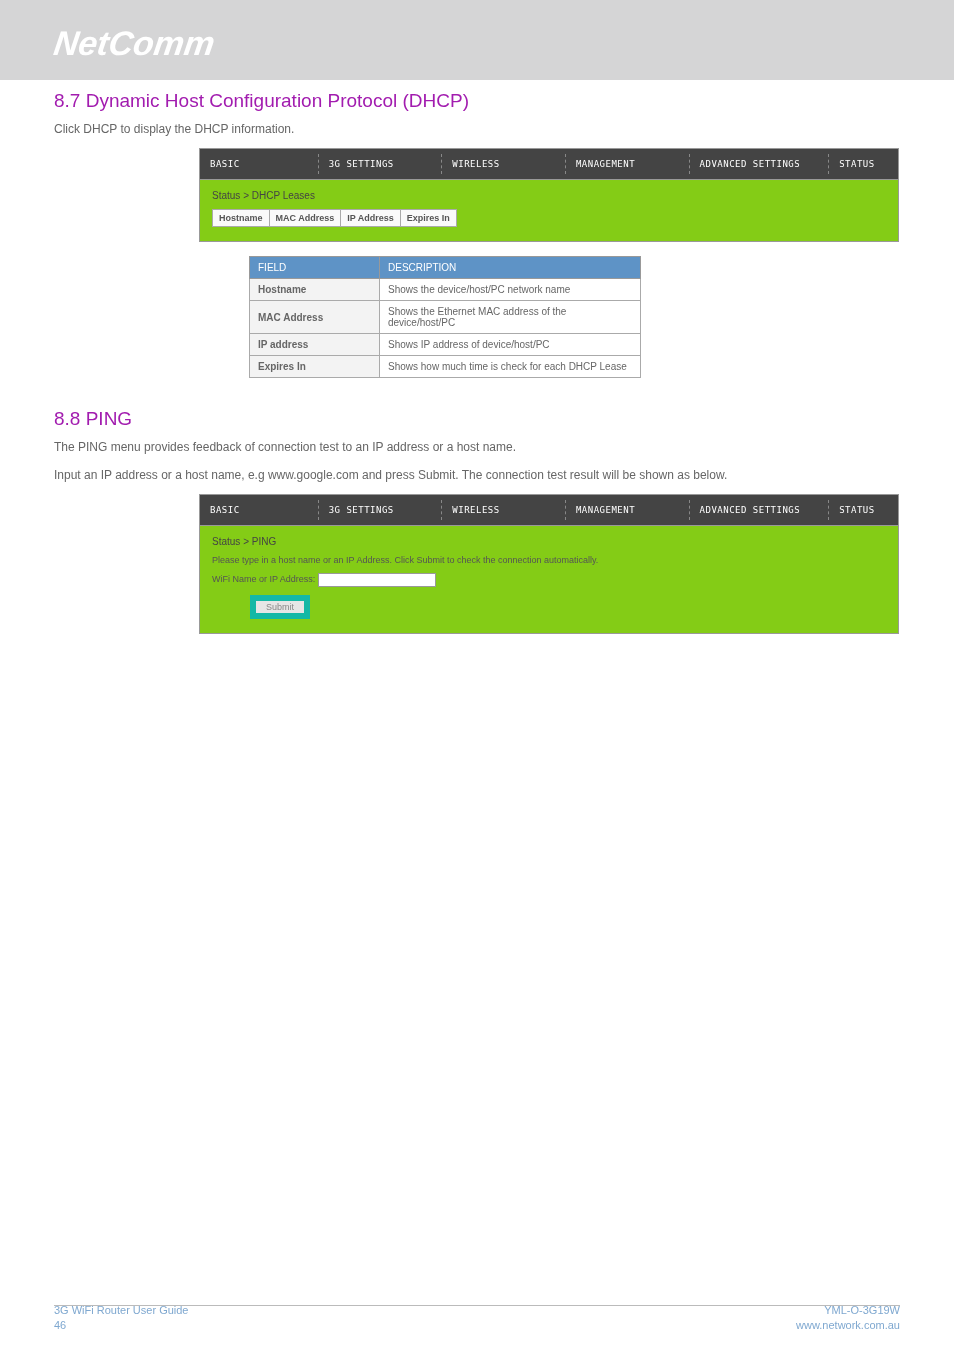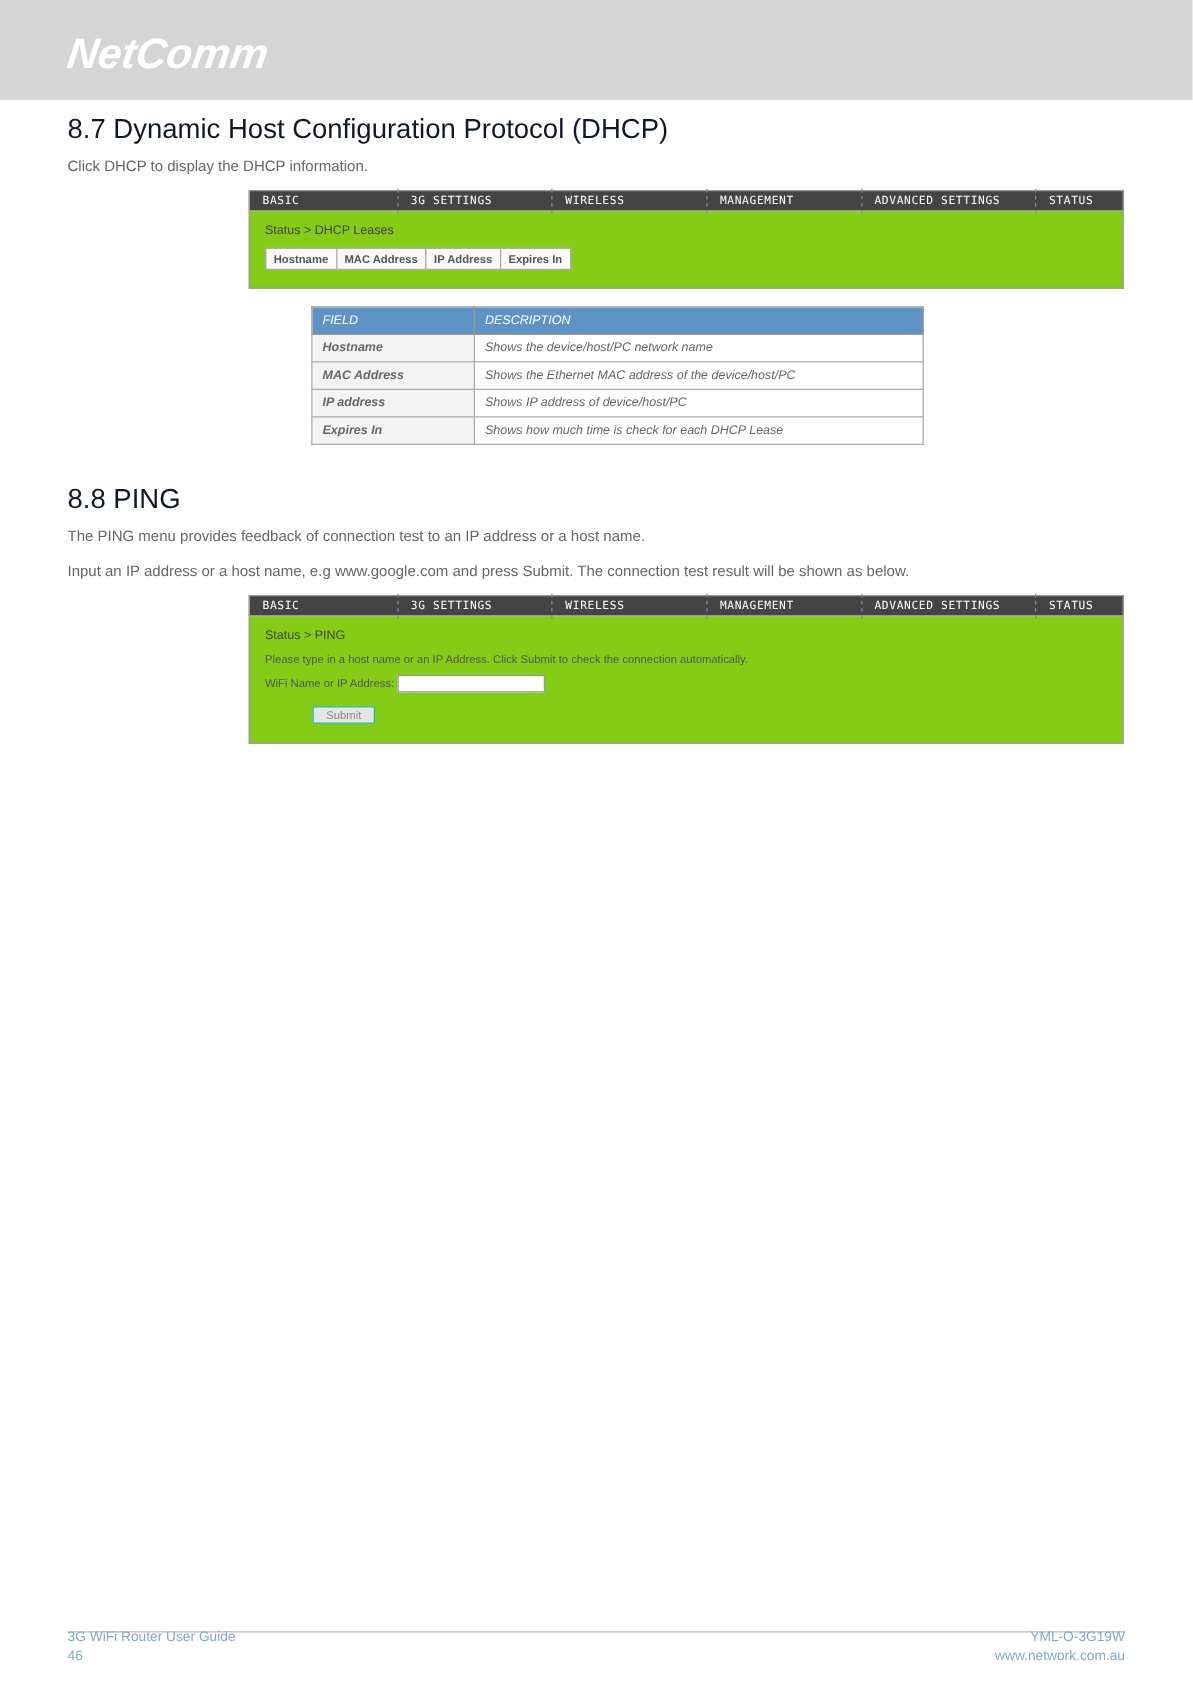--- a/index.html
+++ b/index.html
@@ -31,42 +31,42 @@
       font-family: Arial Black, Arial, sans-serif;
       transform: skewX(-8deg);
     }
     .content {
       position: absolute;
       top: 90px;
       left: 54px;
       right: 54px;
     }
     h2 {
-      font-size: 22px;
+      font-size: 19px;
       font-weight: 300;
-      color: #0f172a;
+      color: #a21caf;
       margin-bottom: 8px;
       font-family: Arial, sans-serif;
     }
     .body-text {
       font-size: 12px;
       color: #666;
       margin-bottom: 10px;
       line-height: 1.5;
     }
     .screenshot {
       margin-left: 145px;
       margin-bottom: 14px;
     }
     .nav-bar {
       display: flex;
       border: 1px solid #999;
       background: #444;
       align-items: center;
-      height: 17px;
+      height: 32px;
     }
     .nav-item {
       color: #fff;
       font-size: 9px;
       padding: 5px 10px;
       border-left: 1px dashed #888;
       font-family: monospace;
       letter-spacing: 0.5px;
       white-space: nowrap;
     }
@@ -113,33 +113,32 @@
     .ping-input {
       border: 1px solid #999;
       height: 14px;
       width: 118px;
       font-size: 9px;
       vertical-align: middle;
     }
     .submit-btn {
       font-size: 9px;
       padding: 1px 10px;
-      border: 1px solid #14b8a6;
+      border: 6px solid #14b8a6;
       background: #e6e6e6;
       margin-left: 38px;
       color: #888;
     }
     .field-table-wrap {
       margin-left: 195px;
       margin-bottom: 30px;
     }
     .field-table {
       border-collapse: collapse;
-      width: 490px;
-      font-style: italic;
+      width: 392px;
     }
     .field-table th {
       background: #5e93c6;
       color: #fff;
       font-size: 10px;
       font-weight: normal;
       text-align: left;
       padding: 5px 8px;
       border: 1px solid #999;
     }

